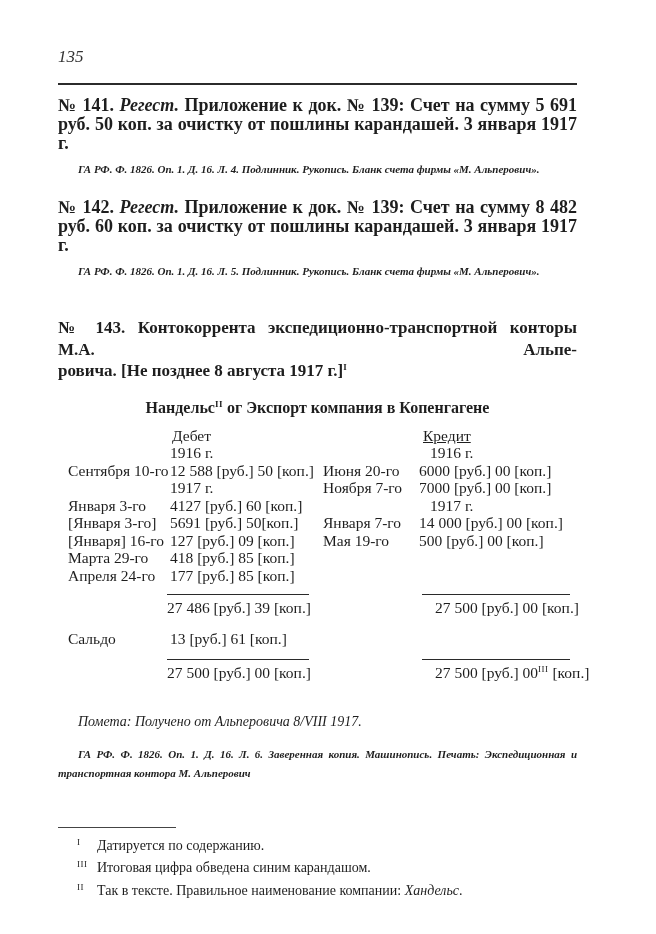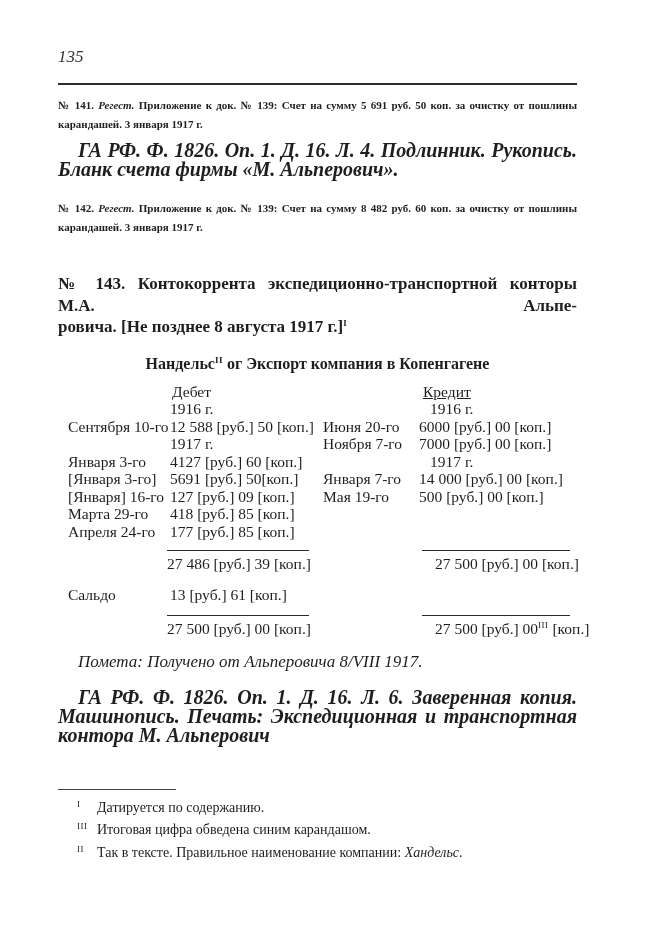--- a/index.html
+++ b/index.html
@@ -11,29 +11,29 @@
     color: #1e1e1e;
   }
   .sheet { width: 656px; height: 934px; box-sizing: border-box; padding: 48px 79px 0 58px; }
 
   .pageno-row { text-align: left; line-height: 18px; }
   .pageno { font-style: italic; font-size: 17px; color: #333; padding-right: 3px; }
 
   .toprule { border-bottom: 2px solid #2b2b2b; margin-top: 17px; }
 
   .regest {
-    font-size: 11px; font-weight: bold; line-height: 19px;
+    font-size: 18px; font-weight: bold; line-height: 19px;
     text-align: justify; margin: 0;
   }
   .regest-1 { margin-top: 11px; }
   .regest-2 { margin-top: 19px; }
   .genre { font-style: italic; }
 
   .legend {
-    font-size: 20px; font-weight: bold; font-style: italic; line-height: 19px;
+    font-size: 11px; font-weight: bold; font-style: italic; line-height: 19px;
     text-align: justify; text-indent: 20px; margin-top: 7px;
   }
 
   .doc-heading {
     font-size: 17px; font-weight: bold; line-height: 21.5px; margin-top: 36px;
   }
   .doc-heading .l1 { text-align: justify; text-align-last: justify; }
   sup.fnref { font-size: 9px; line-height: 0; vertical-align: 6px; letter-spacing: 0.5px; }
 
   .company-title {
@@ -56,22 +56,22 @@
   .sum-d {
     border-top: 1.5px solid #2a2a2a; width: 142px; margin-left: -3px;
     padding-top: 4px; white-space: nowrap;
   }
   .sum-c {
     border-top: 1.5px solid #2a2a2a; width: 148px; margin-left: 3px; box-sizing: border-box;
     padding: 4px 0 0 13px; white-space: nowrap;
   }
 
   .nota {
-    font-size: 17px; font-style: italic; line-height: 19px;
-    text-indent: 20px; margin-top: 14px;
+    font-size: 14px; font-style: italic; line-height: 19px;
+    text-indent: 20px; margin-top: 30px;
   }
   .legend-3 { margin-top: 10px; }
 
   .footnotes { margin-top: 44px; font-size: 14px; }
   .fn-rule { width: 118px; border-top: 1.5px solid #444; margin-bottom: 7px; }
   .fn-item { padding-left: 19px; line-height: 22.5px; }
   .fn-marker { display: inline-block; width: 20px; font-size: 9px; vertical-align: 5px; line-height: 0; letter-spacing: 0.5px; }
   .fn-em { font-style: italic; }
 </style>
 </head>
@@ -81,20 +81,21 @@
 
   <div class="pageno-row">
     <span class="pageno">135</span>
   </div>
   <div class="toprule"></div>
 
   <p class="regest regest-1"><span>№ 141. </span><span class="genre">Регест.</span><span> Приложение к док. № 139: Счет на сумму 5 691 руб. 50 коп. за очистку от пошлины карандашей. 3 января 1917 г.</span></p>
   <p class="legend">ГА РФ. Ф. 1826. Оп. 1. Д. 16. Л. 4. Подлинник. Рукопись. Бланк счета фирмы «М. Альперович».</p>
 
   <p class="regest regest-2"><span>№ 142. </span><span class="genre">Регест.</span><span> Приложение к док. № 139: Счет на сумму 8 482 руб. 60 коп. за очистку от пошлины карандашей. 3 января 1917 г.</span></p>
+  <p class="legend">ГА РФ. Ф. 1826. Оп. 1. Д. 16. Л. 5. Подлинник. Рукопись. Бланк счета фирмы «М. Альперович».</p>
 
   <div class="doc-heading">
     <div class="l1">№ 143. Контокоррента экспедиционно-транспортной конторы М.А. Альпе-</div>
     <div class="l2"><span>ровича. [Не позднее 8 августа 1917 г.]</span><sup class="fnref">I</sup></div>
   </div>
 
   <div class="company-title"><span>Нандельс</span><sup class="fnref">II</sup><span> ог Экспорт компания в Копенгагене</span></div>
 
   <div class="acct">
 

